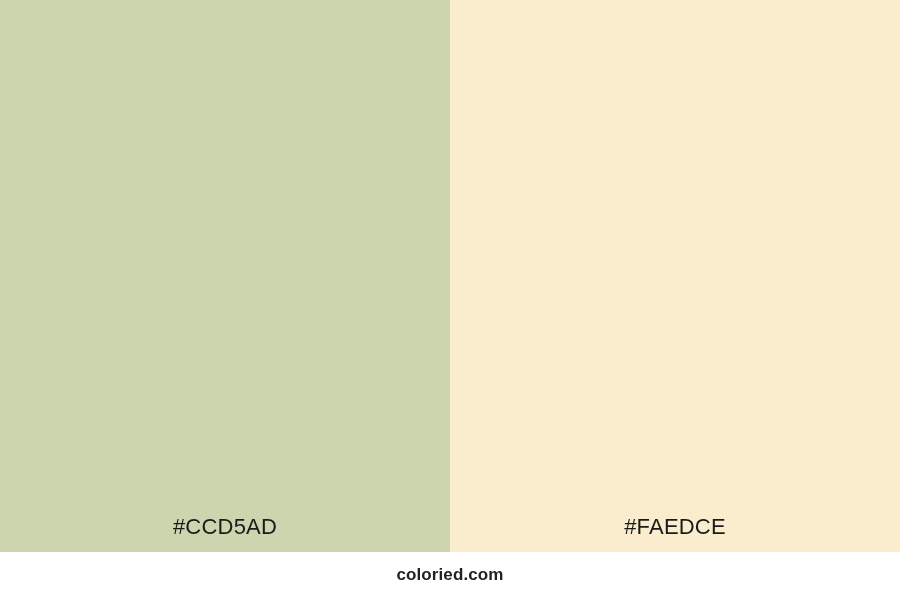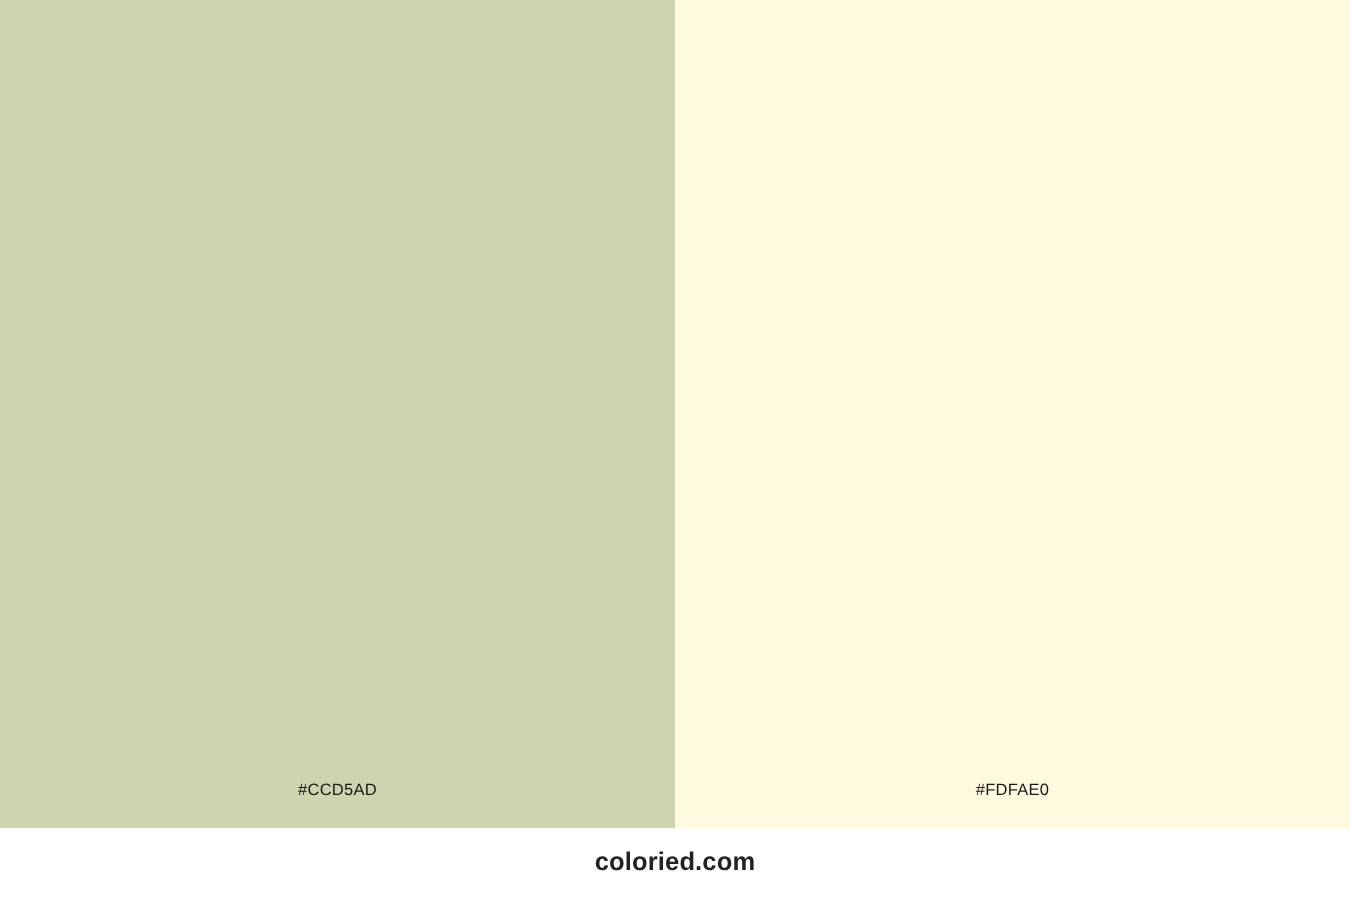--- a/index.html
+++ b/index.html
@@ -32,21 +32,21 @@
     position: relative;
     display: flex;
     align-items: flex-end;
     justify-content: center;
   }
   .swatch-label {
     display: block;
     width: 100%;
     text-align: center;
     font-family: "Liberation Sans", sans-serif;
-    font-size: 11px;
+    font-size: 22px;
     line-height: 20px;
     letter-spacing: 0.2px;
     color: #1a1a1a;
     padding-bottom: 15px;
     -webkit-font-smoothing: antialiased;
   }
   .footer {
     flex: 1 1 auto;
     width: 900px;
     background: #ffffff;
@@ -68,24 +68,24 @@
 
 <div class="palette-page" style="background: rgb(255, 255, 255);">
 
   <div class="swatch-strip">
 
     <div class="swatch" style="background-color: rgb(204, 213, 173);">
       <span class="swatch-label" style="color: rgb(26, 26, 26);">#CCD5AD</span>
     </div>
 
 
-    <div class="swatch" style="background-color: rgb(253, 250, 224);">
-      <span class="swatch-label" style="color: rgb(26, 26, 26);">#FDFAE0</span>
+
+    <div class="swatch" style="background-color: rgb(250, 237, 206);">
+      <span class="swatch-label" style="color: rgb(26, 26, 26);">#FAEDCE</span>
     </div>
-
 
 
   </div>
 
   <div class="footer">
     <span class="footer-brand">coloried.com</span>
   </div>
 
 </div>
 

